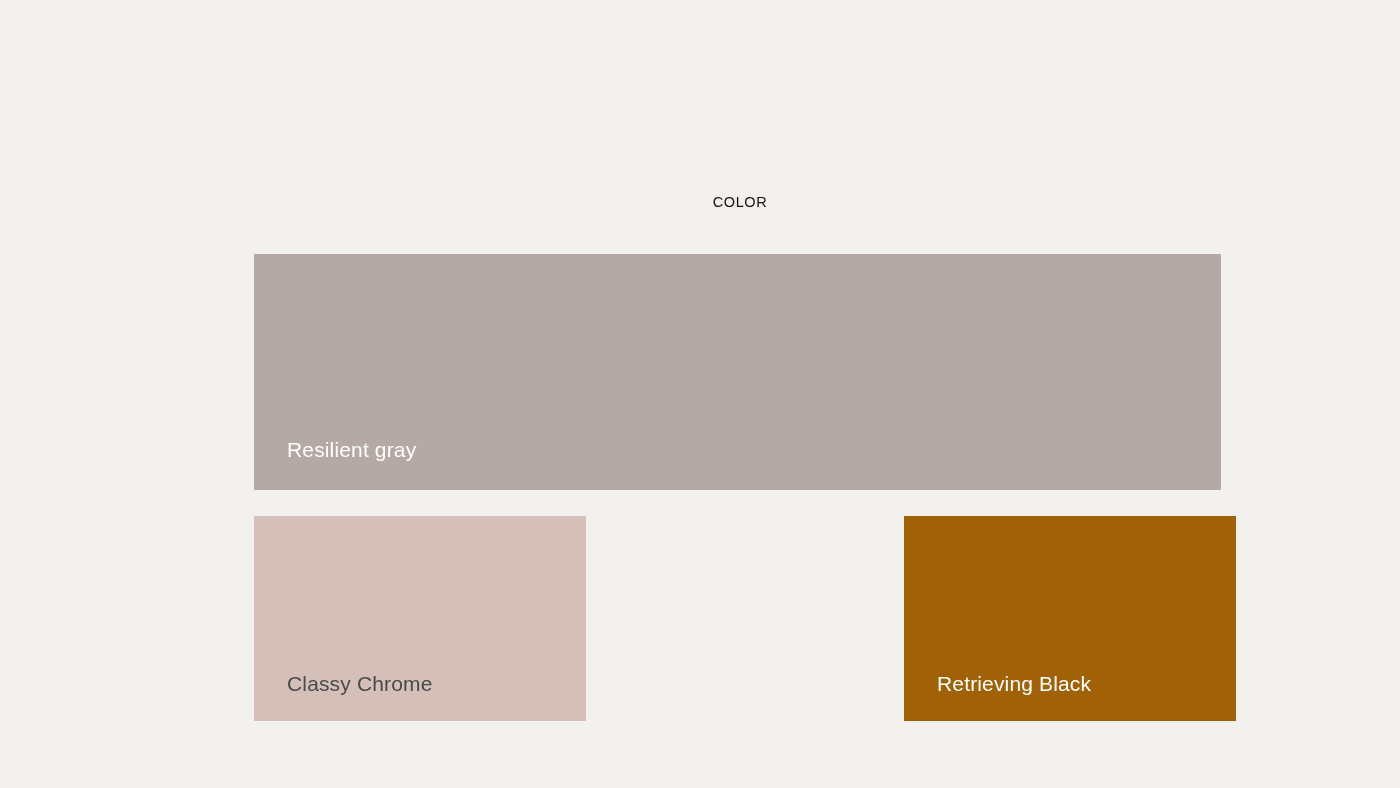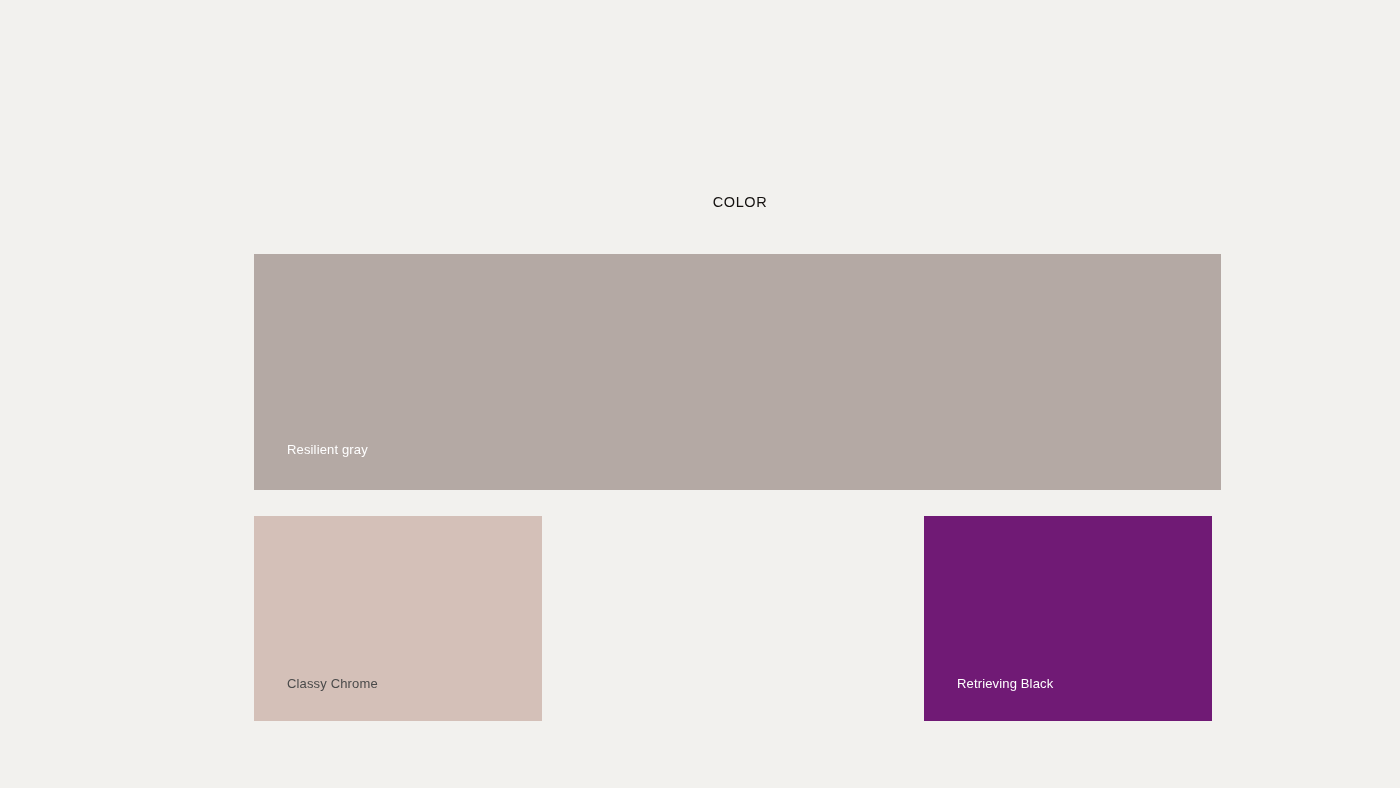--- a/index.html
+++ b/index.html
@@ -40,21 +40,21 @@
 
   
   .swatch {
     position: absolute;
     display: block;
   }
 
   .swatch-label {
     position: absolute;
     left: 21px;
-    font-size: 13px;
+    font-size: 21px;
     line-height: 20px;
     font-weight: 400;
     letter-spacing: 0.15px;
     white-space: nowrap;
   }
 
   
   .swatch-hero {
     left: 214px;
     top: 214px;
@@ -63,42 +63,42 @@
     background: #b4a9a4;
   }
   .swatch-hero .swatch-label {
     bottom: 18px;
     color: #ffffff;
   }
 
   
   .swatch-row-item {
     top: 476px;
-    width: 288px;
+    width: 332px;
     height: 205px;
   }
   .swatch-row-item .swatch-label {
     bottom: 15px;
   }
 
   .swatch-chrome {
     left: 214px;
     background: #d4c0b8;
   }
   .swatch-chrome .swatch-label { color: #4a4a4a; }
 
   .swatch-brown {
     left: 546px;
     background: #594a3e;
   }
   .swatch-brown .swatch-label { color: #ffffff; }
 
   .swatch-black {
-    left: 884px;
-    background: #701a75;
+    left: 864px;
+    background: #a16207;
     text-align: right;
   }
   .swatch-black .swatch-label { color: #ffffff; }
 </style>
 </head>
 <body>
 
 <div class="page">
 
   <h1 class="section-title">COLOR</h1>

